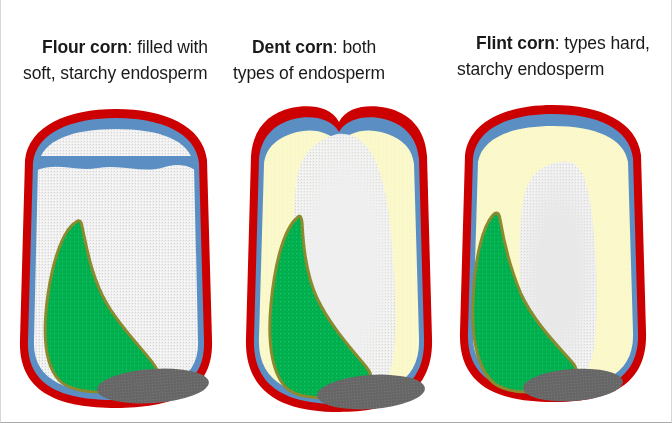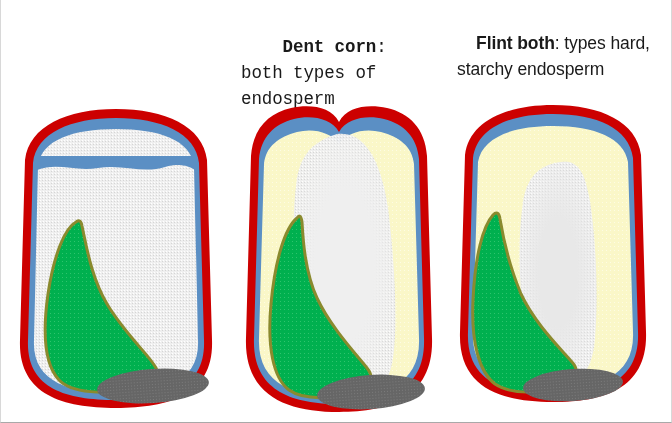--- a/index.html
+++ b/index.html
@@ -19,40 +19,43 @@
   .caption{
     position:absolute;
     color:#1a1a1a;
     font-size:17.5px;
     line-height:26px;
     letter-spacing:-0.1px;
     white-space:pre-wrap;
   }
   .caption .kind{font-weight:bold;}
   .cap1{left:22px;  top:8px;  width:190px;}
-  .cap2{left:240px; top:8px;  width:180px;font-family:Liberation Mono, monospace;}
+  .cap2{left:232px; top:8px;  width:180px;}
   .cap3{left:456px; top:4px;  width:200px;}
 
   svg.kernel{position:absolute;display:block;}
   .k1{left:12px;  top:104px;}
   .k2{left:238px; top:100px;}
   .k3{left:452px; top:100px;}
 </style>
 </head>
 <body>
 
 <div id="stage">
 
+  <div class="caption cap1">
+    <span class="kind">Flour corn</span><span>: </span><span>filled with soft, starchy endosperm</span>
+  </div>
 
   <div class="caption cap2">
     <span class="kind">Dent corn</span><span>: </span><span>both types of endosperm</span>
   </div>
 
   <div class="caption cap3">
-    <span class="kind">Flint both</span><span>: </span><span>types hard, starchy endosperm</span>
+    <span class="kind">Flint corn</span><span>: </span><span>types hard, starchy endosperm</span>
   </div>
 
   <svg width="0" height="0" style="position:absolute">
     <defs>
       <pattern id="speckGray" width="3" height="3" patternUnits="userSpaceOnUse">
         <rect width="3" height="3" fill="#EFEFEF"></rect>
         <rect x="0" y="0" width="1" height="1" fill="#ffffff"></rect>
         <rect x="2" y="1" width="1" height="1" fill="#d5d5d5"></rect>
       </pattern>
       <pattern id="speckYellow" width="4" height="4" patternUnits="userSpaceOnUse">

